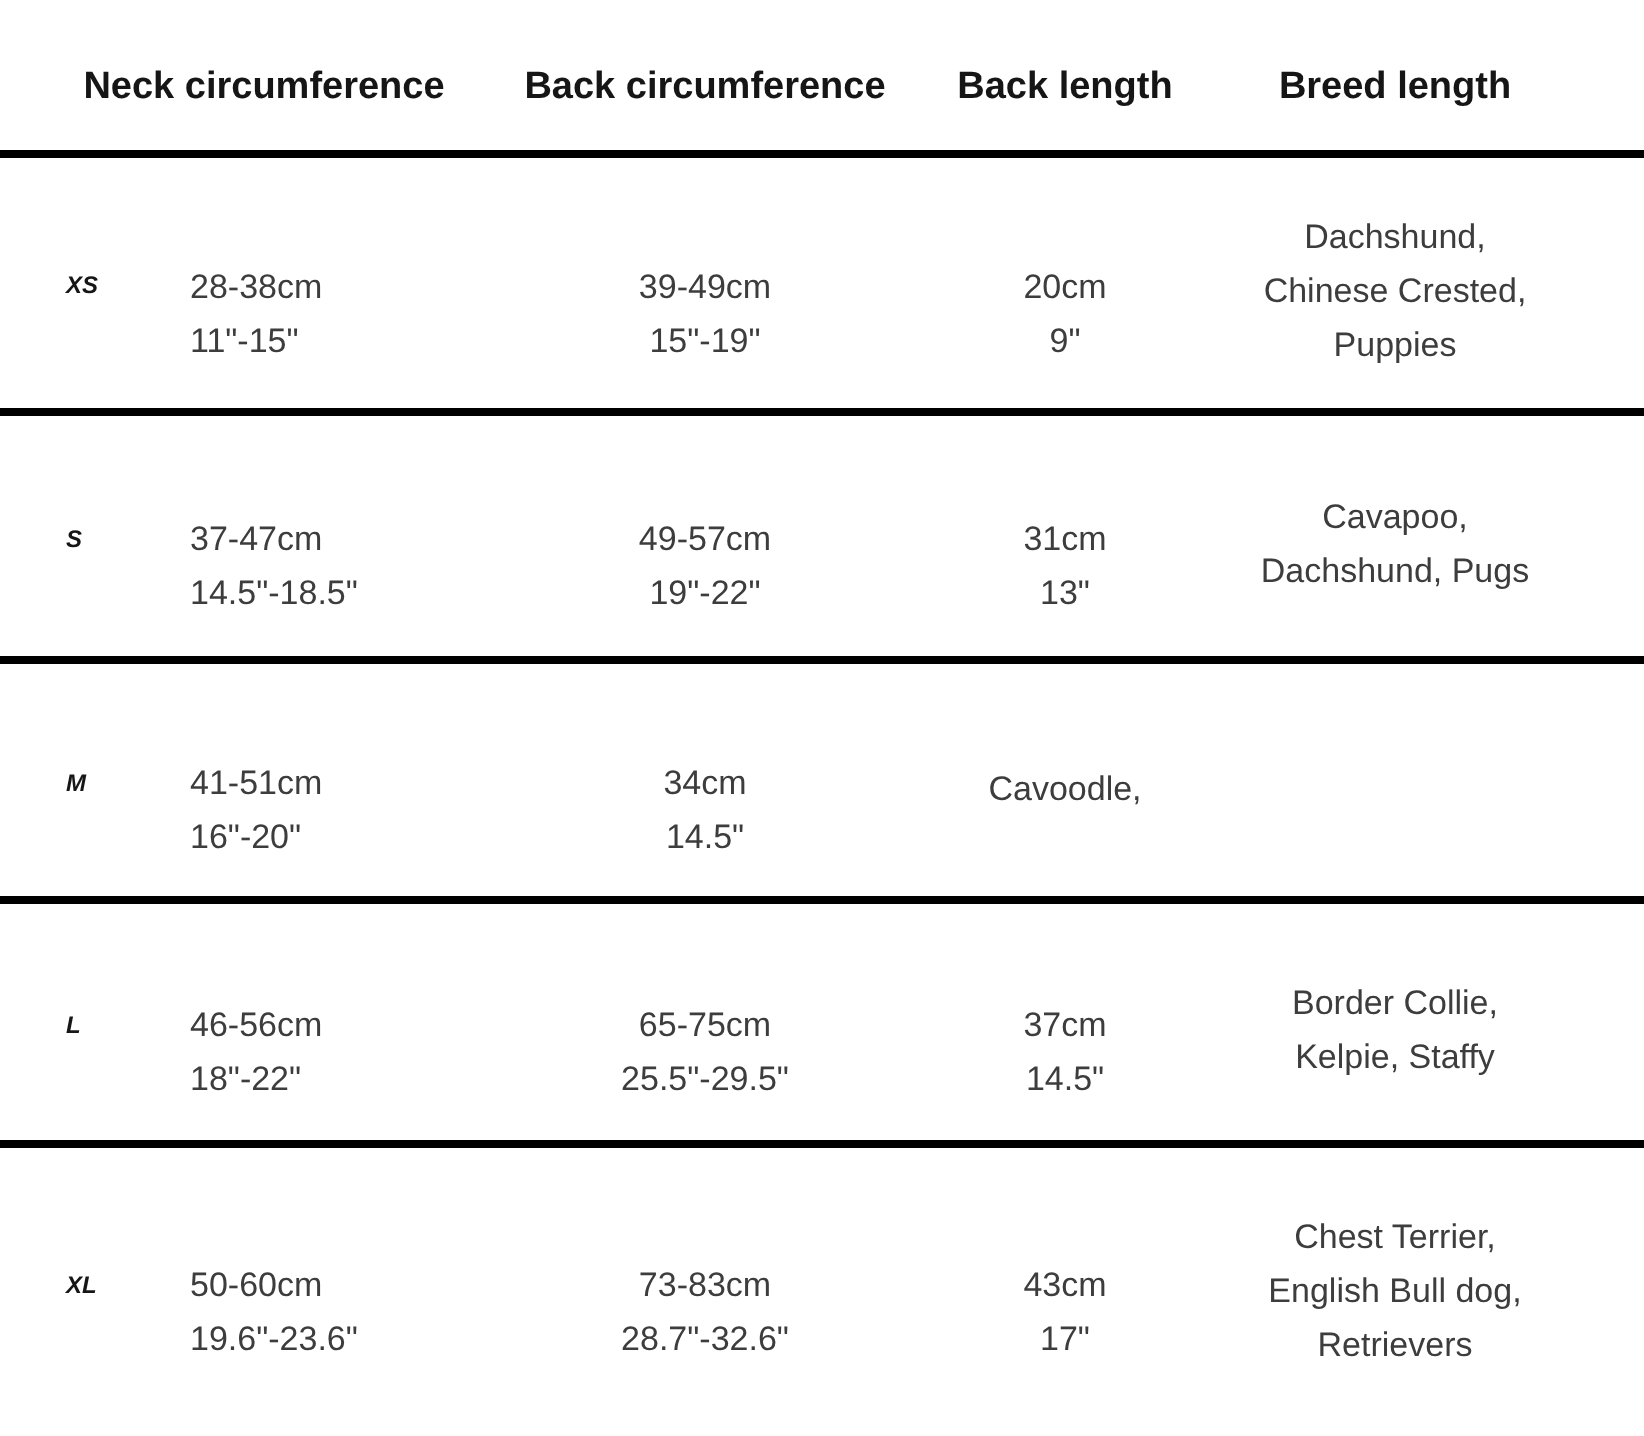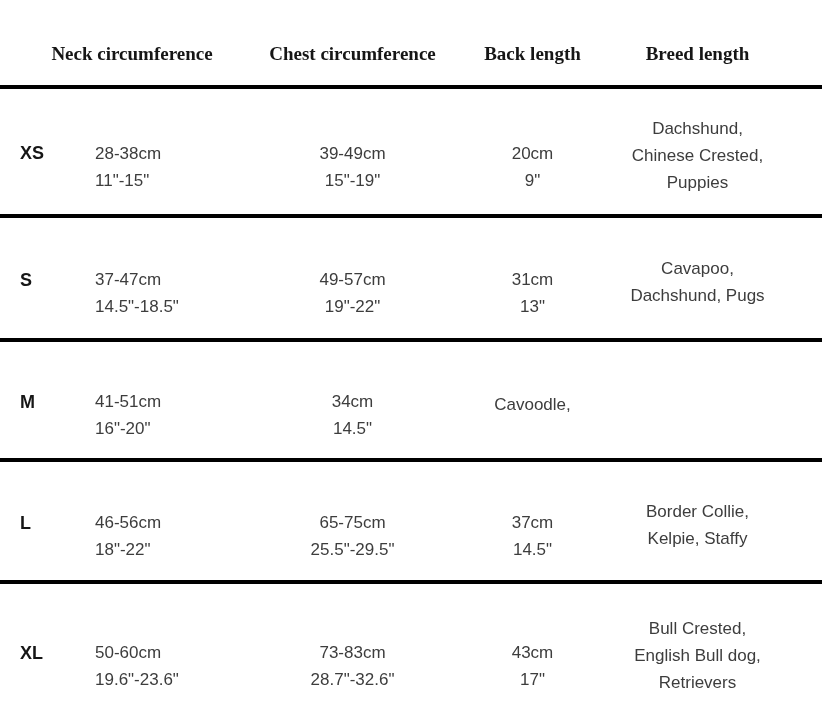--- a/index.html
+++ b/index.html
@@ -13,25 +13,24 @@
   body{font-family:"Liberation Sans","DejaVu Sans",sans-serif;}
   .sheet{
     position:relative;
     width:822px;height:718px;
     background:var(--bg);
     overflow:hidden;
   }
   .header-row{
     display:grid;
     grid-template-columns:250px 205px 155px 175px 1fr;
-    height:85px;
+    height:75px;
     box-sizing:border-box;
     align-items:end;
     padding-bottom:20px;
-    font-family:Liberation Serif, serif;
   }
   .hcell{
     font-weight:700;
     font-size:19px;
     color:var(--heading);
     text-align:center;
     white-space:nowrap;
   }
   .h-neck{padding-left:14px;}
   .row{
@@ -47,37 +46,38 @@
   #rows .row:nth-child(3){height:120px;}
   #rows .row:nth-child(4){height:122px;}
   #rows .row:nth-child(5){height:138px;}
   .cell{
     font-size:17px;
     line-height:27px;
     color:var(--body);
   }
   .size{
     font-weight:700;
-    font-size:18px;
+    font-size:12px;
     color:var(--heading);
-    padding-left:20px;
+    padding-left:33px;
     transform:translateY(-13.5px);
+    font-style:italic;
   }
   .neck{padding-left:7px;text-align:left;}
   .center{text-align:center;}
   .breed{transform:translateY(-11px);}
   .muted{color:var(--muted);}
 </style>
 </head>
 <body>
 
 <div class="sheet">
   <div class="header-row">
     <div class="hcell h-neck">Neck circumference</div>
-    <div class="hcell">Chest circumference</div>
+    <div class="hcell">Back circumference</div>
     <div class="hcell">Back length</div>
     <div class="hcell">Breed length</div>
     <div></div>
   </div>
   <div id="rows">
   <div class="row">
     <div class="cell size">XS</div>
     <div class="cell neck">
       <div>28-38cm</div>
       <div>11"-15"</div>
@@ -164,20 +164,20 @@
     </div>
     <div class="cell center">
       <div>73-83cm</div>
       <div>28.7"-32.6"</div>
     </div>
     <div class="cell center">
       <div>43cm</div>
       <div>17"</div>
     </div>
     <div class="cell center breed">
-          <div>Bull Crested,</div>
+          <div>Chest Terrier,</div>
           <div>English Bull dog,</div>
           <div>Retrievers</div>
         </div>
     <div></div>
   </div>
 </div>
 </div>
 
 </body></html>

